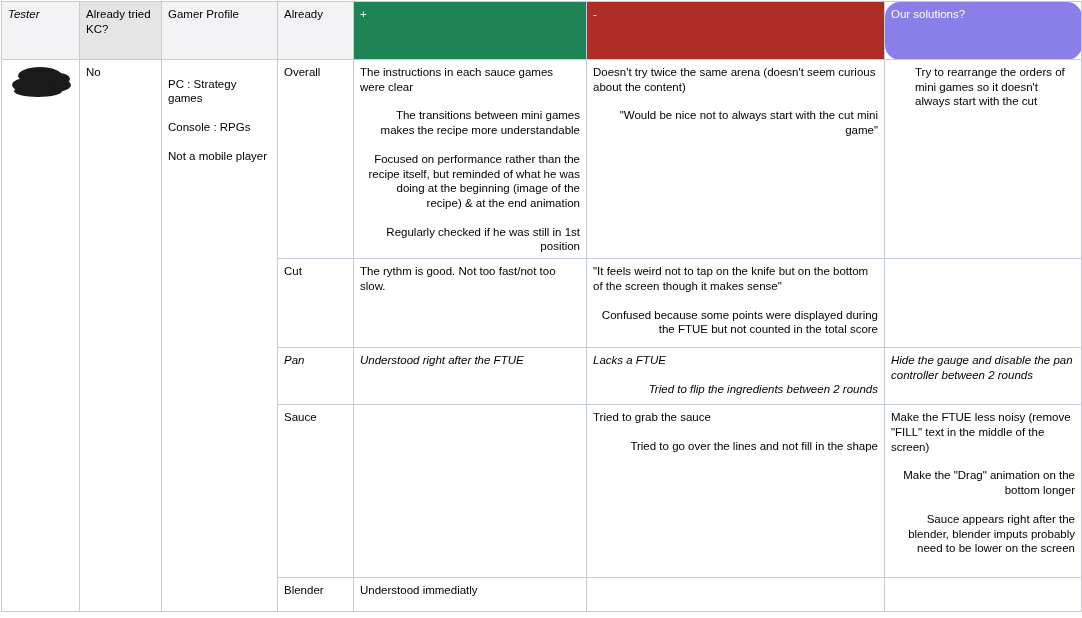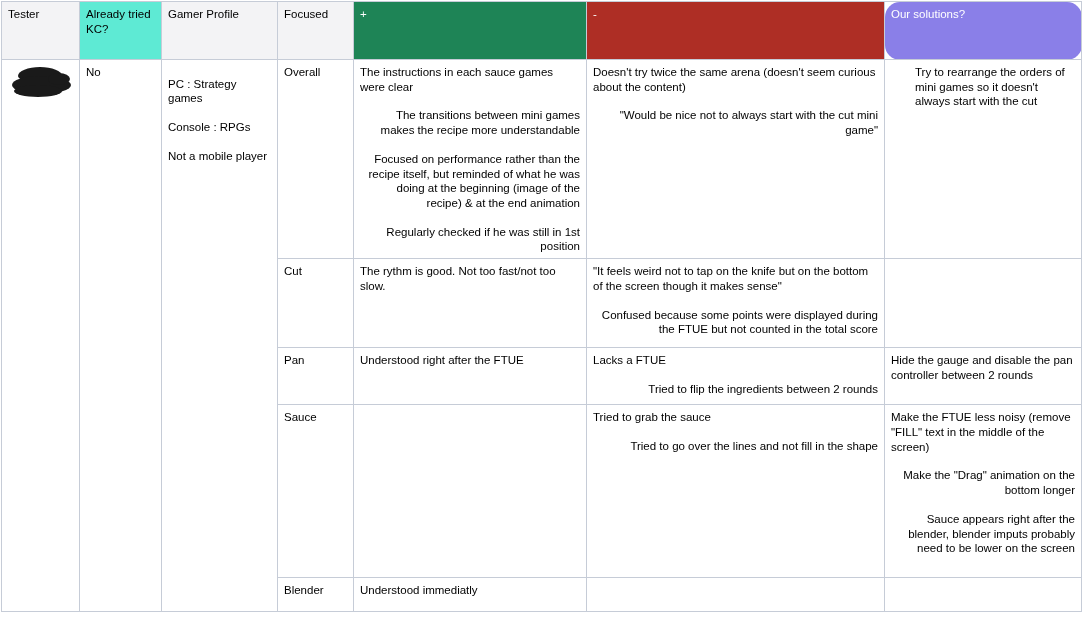--- a/index.html
+++ b/index.html
@@ -91,21 +91,21 @@
   .redaction .b2 { left: 0px;  top: 9px;  width: 59px; height: 18px; border-radius: 45% 55% 50% 50% / 50% 50% 50% 50%; }
   .redaction .b3 { left: 2px;  top: 18px; width: 48px; height: 12px; border-radius: 50%; }
   .redaction .b4 { left: 36px; top: 6px;  width: 22px; height: 12px; border-radius: 50%; }
 
   .cell-block p { margin: 0; }
   .cell-block p + p { margin-top: 14px; text-align: right; }
 
   
   tr.row-overall td { height: 188px; }
   tr.row-cut td     { height: 79px; }
-  tr.row-pan td     { height: 47px; }
+  tr.row-pan td     { height: 47px; font-style: italic; }
   tr.row-sauce td   { height: 163px; margin-top: 11px; }
   tr.row-blender td { height: 24px; }
 
   td.profile-cell p + p { margin-top: 14px; }
 </style>
 </head>
 <body>
 
 <div class="sheet">
 
@@ -115,24 +115,24 @@
       <col class="c-kc">
       <col class="c-profile">
       <col class="c-tested">
       <col class="c-plus">
       <col class="c-minus">
       <col class="c-solve">
     </colgroup>
 
     <thead>
       <tr>
-        <th class="plain-head" style="background: rgb(243, 243, 245); border-color: rgb(198, 204, 215);">Tester</th>
-        <th class="plain-head" style="background: #5eead4; border-color: rgb(198, 204, 215);">Already tried KC?</th>
+        <th class="plain-head" style="background: rgb(243, 243, 245); border-color: rgb(198, 204, 215); font-style: italic;">Tester</th>
+        <th class="plain-head" style="background: #e5e5e5; border-color: rgb(198, 204, 215);">Already tried KC?</th>
         <th class="plain-head" style="background: rgb(243, 243, 245); border-color: rgb(198, 204, 215);">Gamer Profile</th>
-        <th class="plain-head" style="background: rgb(243, 243, 245); border-color: rgb(198, 204, 215);">Focused</th>
+        <th class="plain-head" style="background: rgb(243, 243, 245); border-color: rgb(198, 204, 215);">Already</th>
         <th class="colored head-plus" style="background: rgb(30, 132, 86); border-color: rgb(198, 204, 215);">+</th>
         <th class="colored head-minus" style="background: rgb(174, 46, 37); border-color: rgb(198, 204, 215);">-</th>
         <th class="colored head-solve" style="background: rgb(138, 127, 232); border-color: rgb(198, 204, 215); border-radius: 15px;">Our solutions?</th>
       </tr>
     </thead>
 
     <tbody>
 
       <tr class="row-overall">
         <td rowspan="5" style="border-color: rgb(198, 204, 215);">

